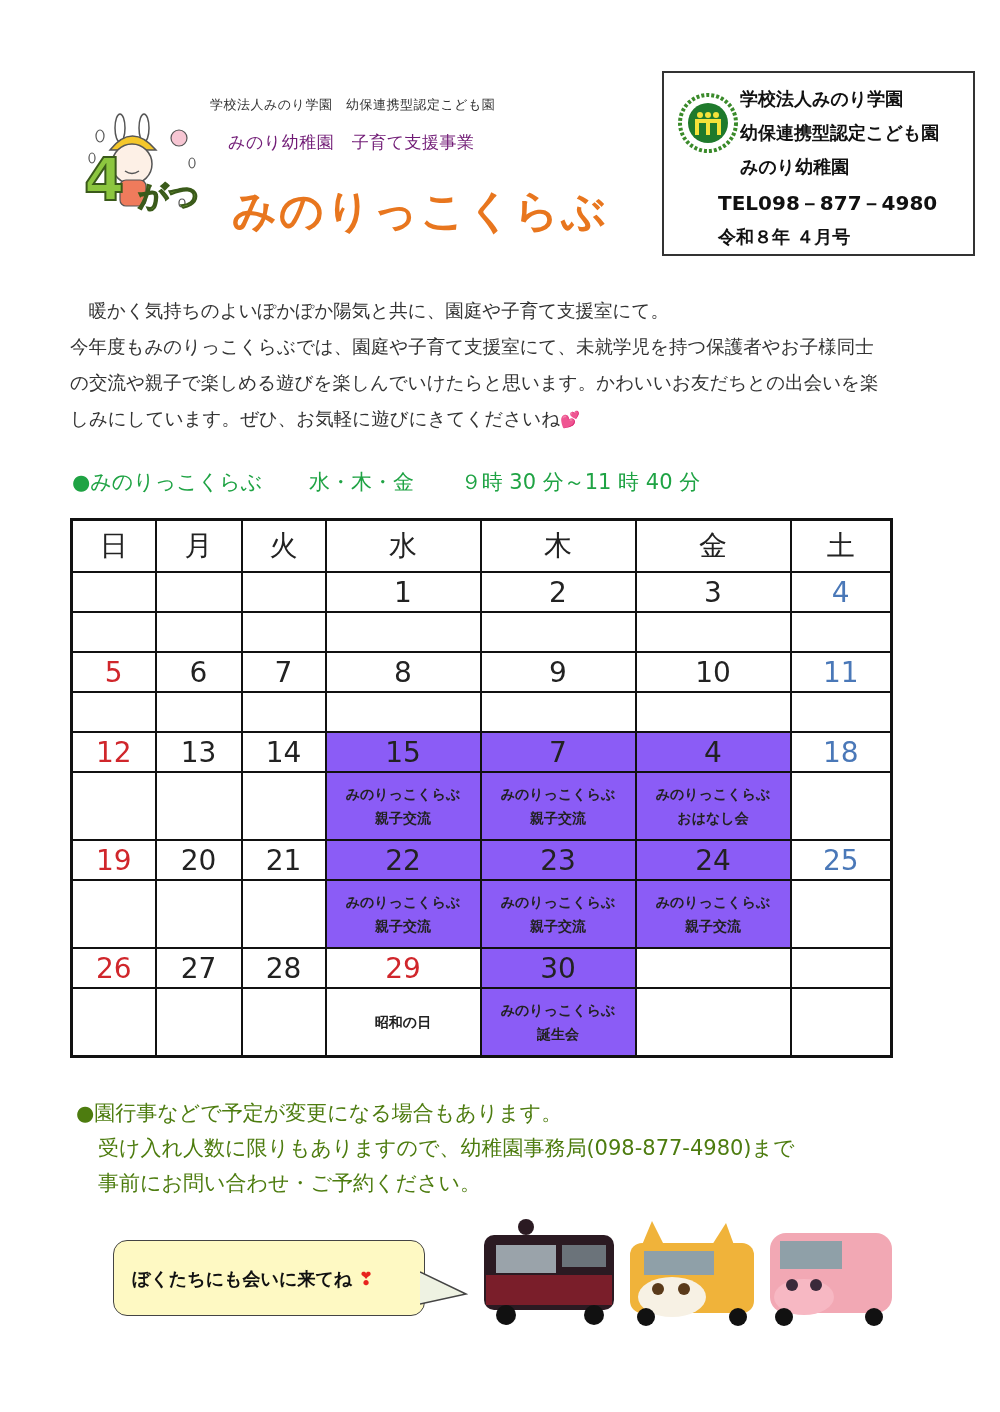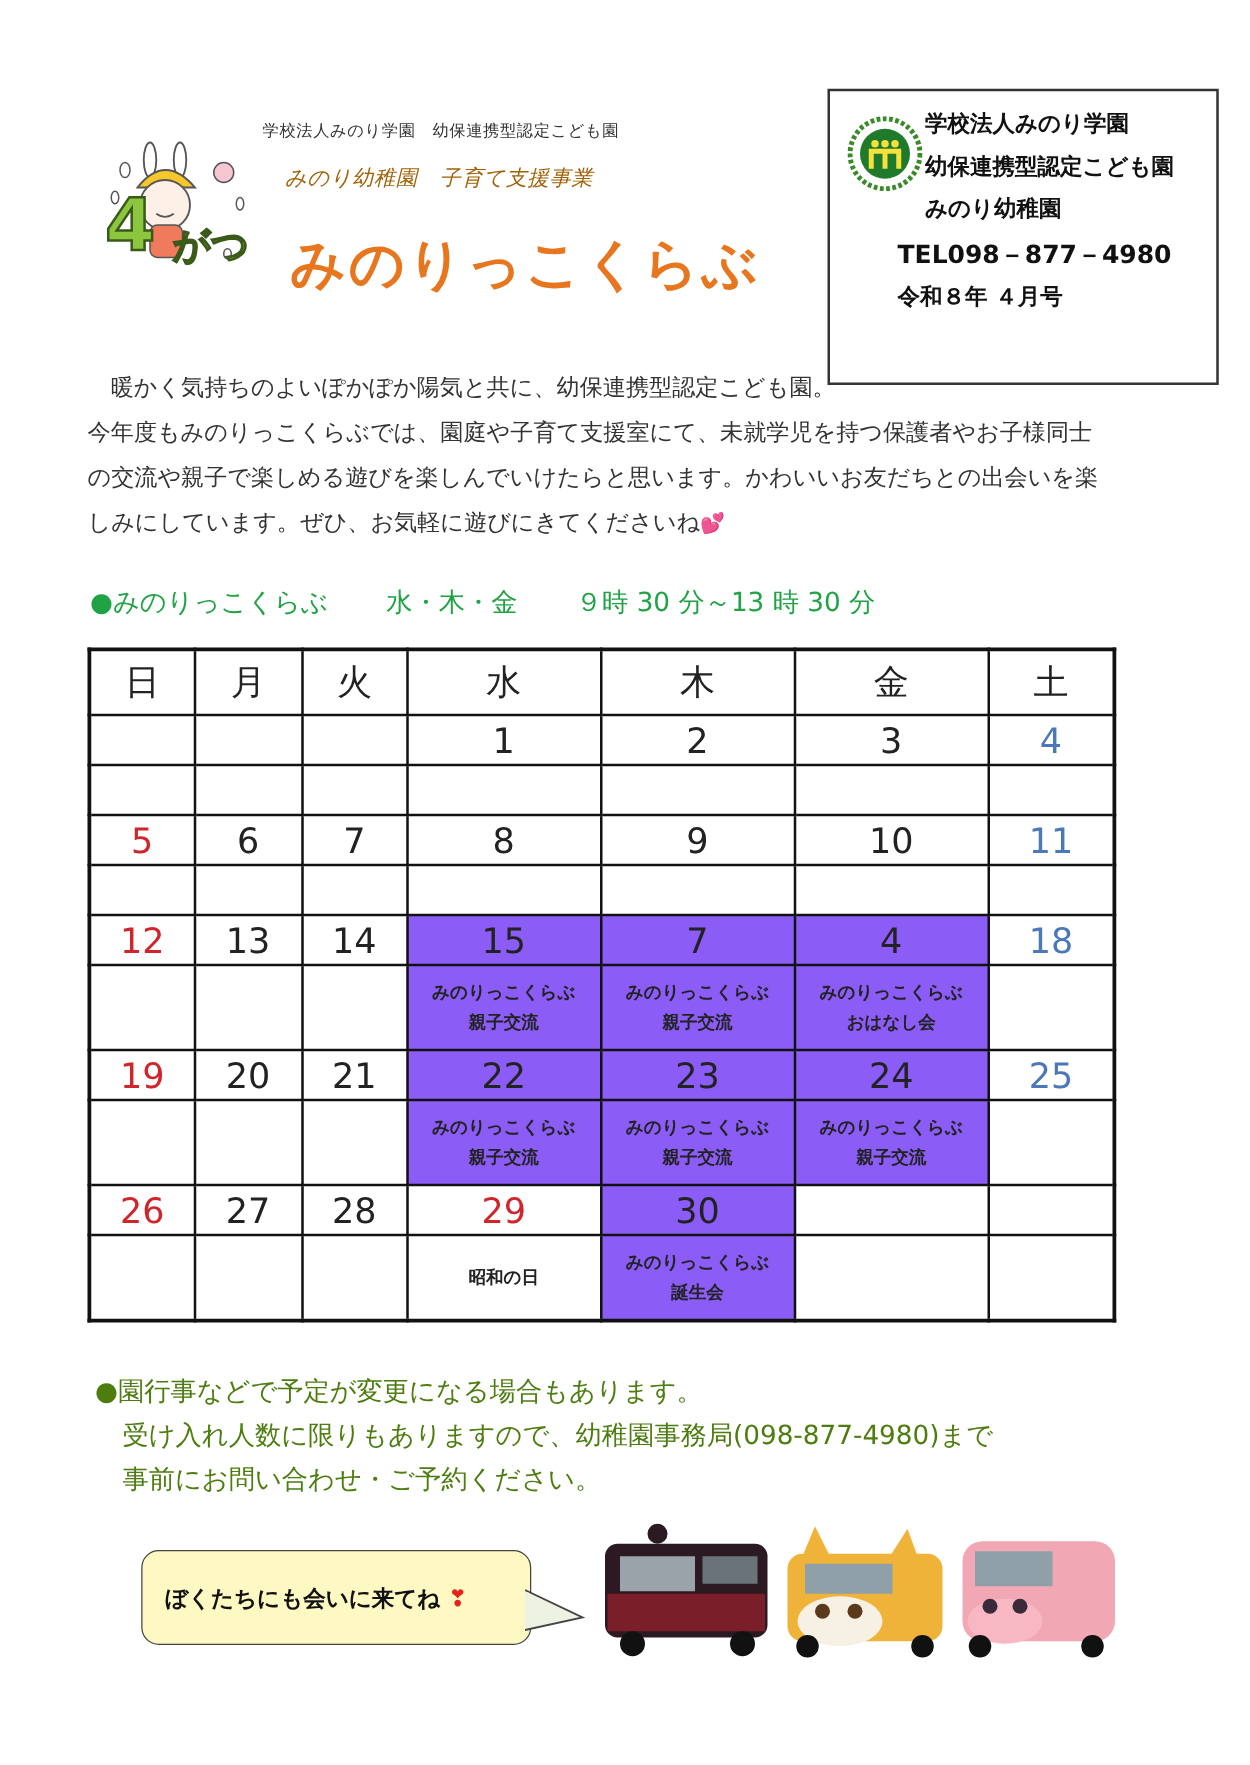--- a/index.html
+++ b/index.html
@@ -3,25 +3,25 @@
   <meta charset="utf-8">
   <style>
     html, body { margin: 0; padding: 0; background: #ffffff; }
     body { width: 1000px; height: 1412px; position: relative; overflow: hidden;
            font-family: "DejaVu Sans", sans-serif; color: #222; }
     .abs { position: absolute; }
 
     
     .logo-4gatsu { left: 82px; top: 108px; width: 130px; height: 110px; }
     .org-line1 { left: 210px; top: 96px; font-size: 13px; color: #333; letter-spacing: 0.5px; }
-    .org-line2 { left: 228px; top: 131px; font-size: 17px; color: #a16207; letter-spacing: 0.5px; font-style: italic; }
+    .org-line2 { left: 228px; top: 131px; font-size: 17px; color: #701a75; letter-spacing: 0.5px; }
     .main-title { left: 232px; top: 182px; font-size: 44px; font-weight: bold; color: #e8761e;
                   letter-spacing: 2px; }
 
-    .infobox { left: 662px; top: 71px; width: 313px; height: 237px; border: 2px solid #333;
+    .infobox { left: 662px; top: 71px; width: 313px; height: 185px; border: 2px solid #333;
                box-sizing: border-box; }
     .infobox .line { position: absolute; font-size: 18px; font-weight: bold; color: #111; white-space: nowrap; }
     .emblem { position: absolute; left: 14px; top: 20px; width: 60px; height: 60px; }
 
     
     .intro { left: 70px; top: 293px; width: 920px; font-size: 18.5px; line-height: 36px; color: #333; }
     .intro p { margin: 0; white-space: nowrap; }
     .heart { color: #ff3c8c; font-size: 16px; }
 
     
@@ -101,30 +101,30 @@
     </svg>
   </div>
   <div class="line" style="left:76px; top:14px;">学校法人みのり学園</div>
   <div class="line" style="left:76px; top:48px;">幼保連携型認定こども園</div>
   <div class="line" style="left:76px; top:82px;">みのり幼稚園</div>
   <div class="line" style="left:54px; top:117px; font-size:20px;">TEL098－877－4980</div>
   <div class="line" style="left:54px; top:152px;text-align:center;">令和８年 ４月号</div>
 </div>
 
 <div class="abs intro">
-  <p>　暖かく気持ちのよいぽかぽか陽気と共に、幼保連携型認定こども園。</p>
+  <p>　暖かく気持ちのよいぽかぽか陽気と共に、園庭や子育て支援室にて。</p>
   <p>今年度もみのりっこくらぶでは、園庭や子育て支援室にて、未就学児を持つ保護者やお子様同士</p>
   <p>の交流や親子で楽しめる遊びを楽しんでいけたらと思います。かわいいお友だちとの出会いを楽</p>
   <p><span>しみにしています。ぜひ、お気軽に遊びにきてくださいね</span><span class="heart">💕</span></p>
 </div>
 
 <div class="abs schedule">
   <span>●みのりっこくらぶ</span>
   <span>水・木・金</span>
-  <span>９時 30 分～13 時 30 分</span>
+  <span>９時 30 分～11 時 40 分</span>
 </div>
 
 <table class="abs calendar">
   <colgroup>
     <col style="width:84px">
       <col style="width:86px">
       <col style="width:84px">
     <col style="width:155px">
       <col style="width:155px">
       <col style="width:155px">

